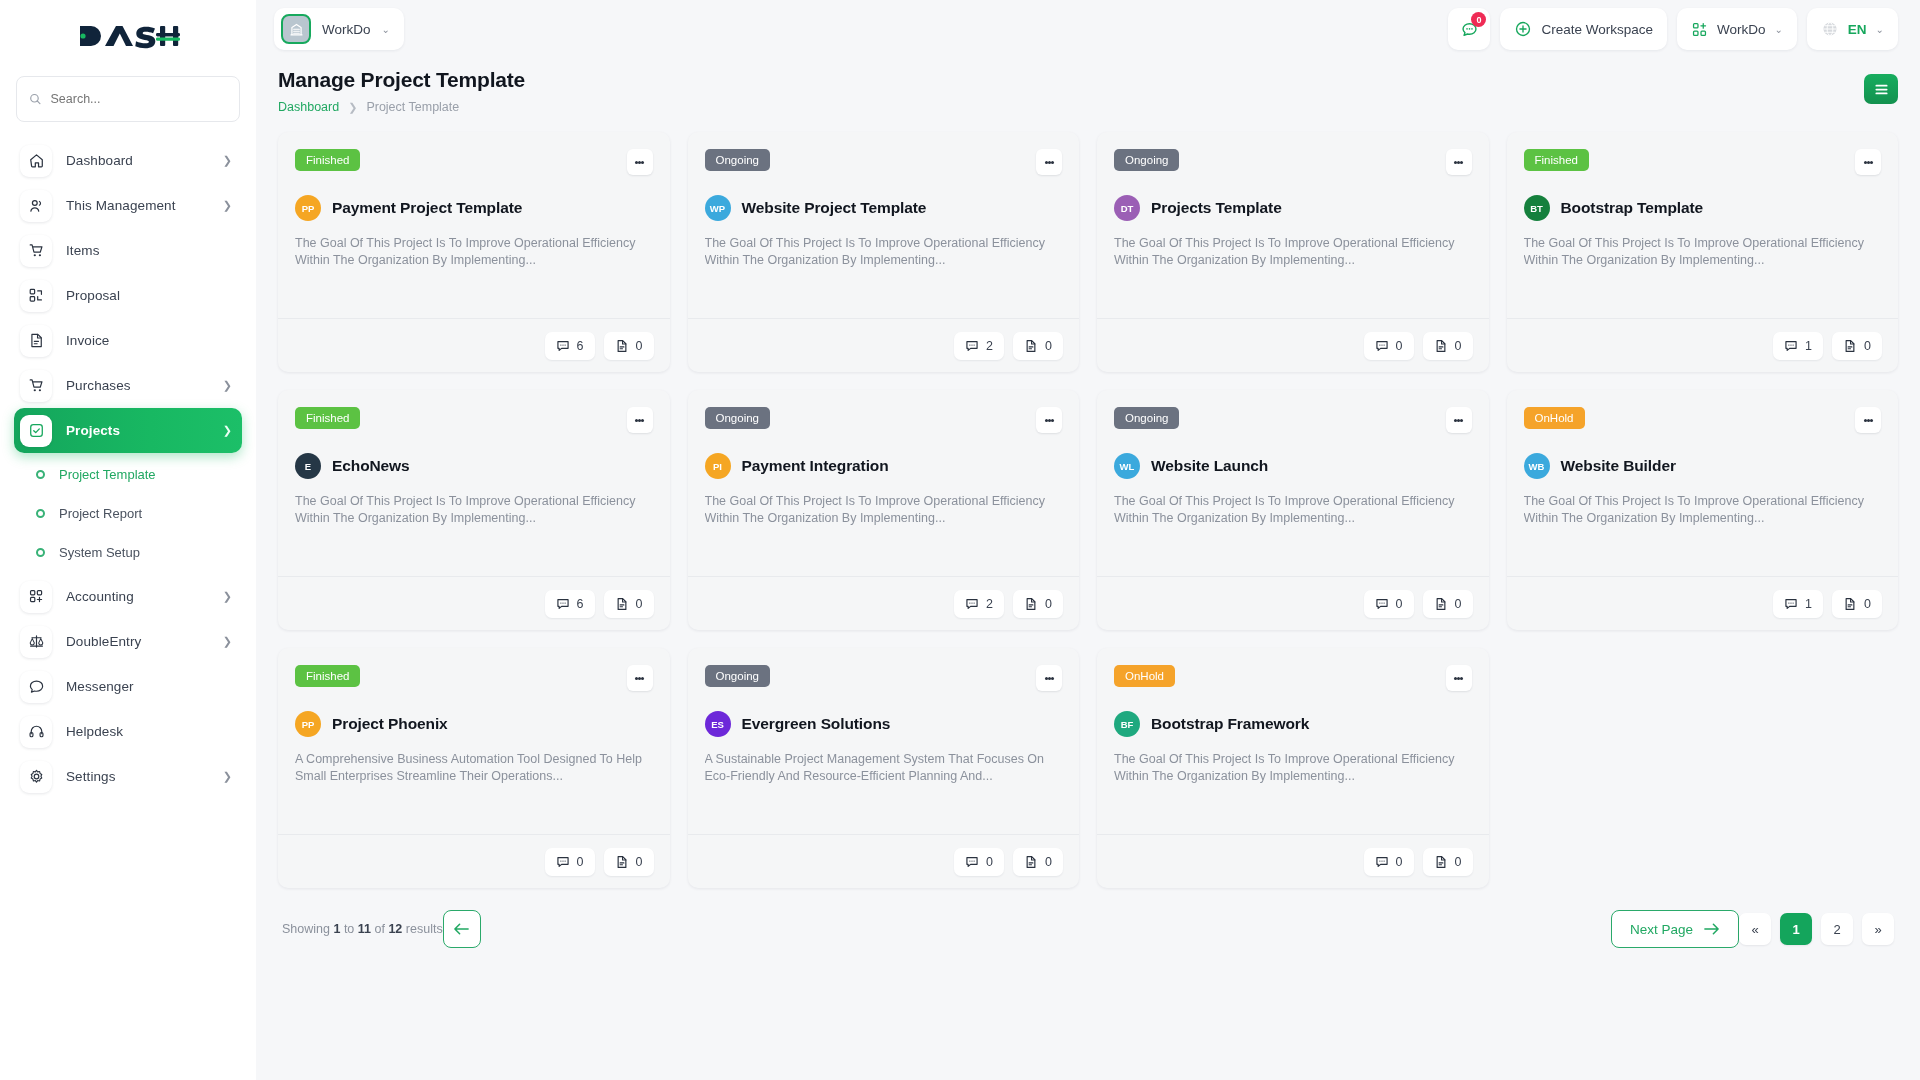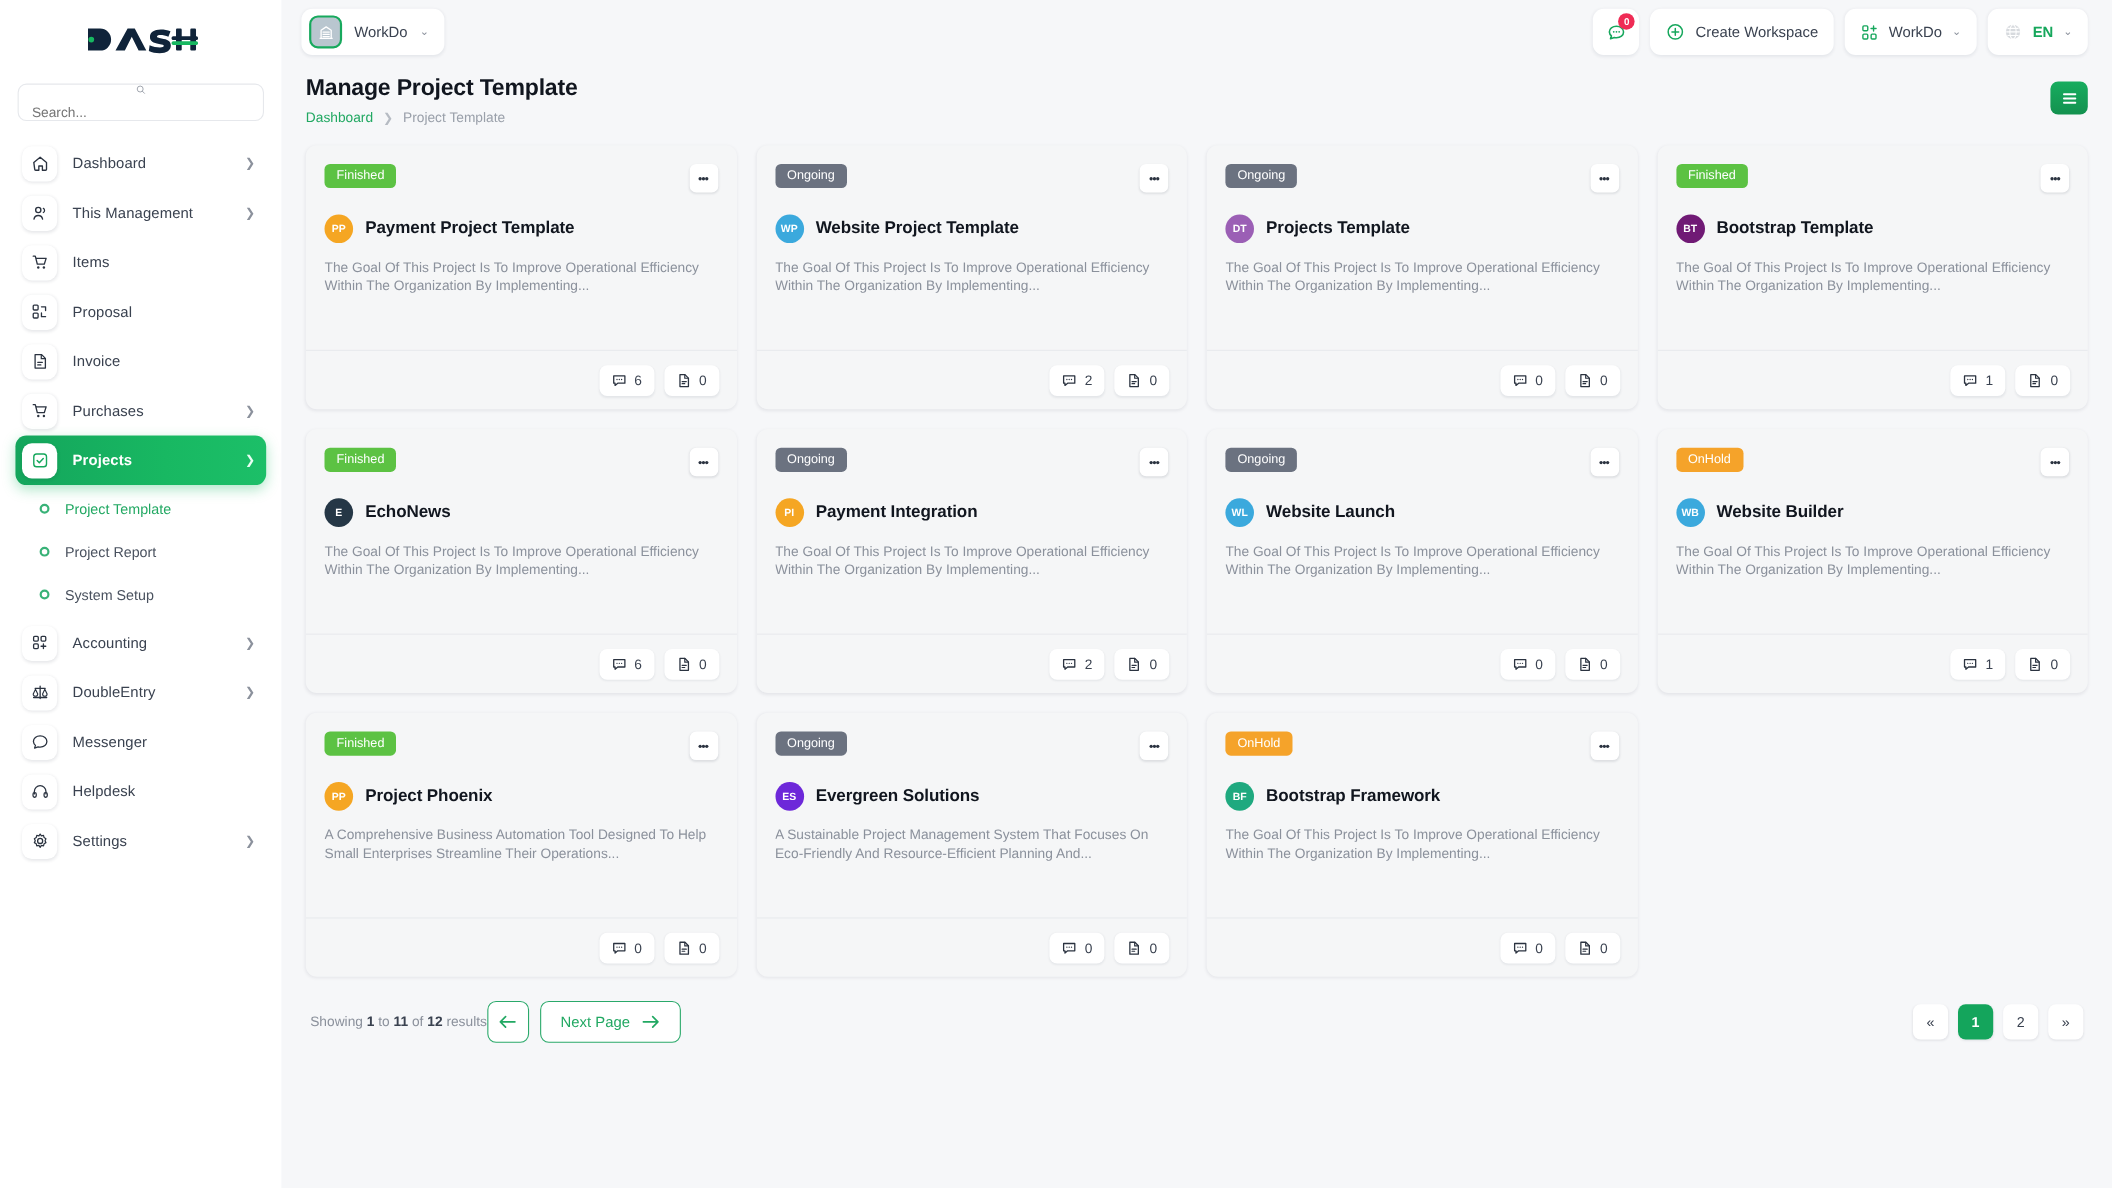--- a/index.html
+++ b/index.html
@@ -16,27 +16,26 @@
     width: 256px; height: 1080px;
     background: #ffffff;
     display: flex; flex-direction: column;
     padding: 0 0 10px 0;
     flex-shrink: 0;
     overflow: hidden;
   }
   .logo-wrap { height: 72px; display: flex; align-items: center; justify-content: center; }
   .search-box {
     margin: 4px 16px 16px 16px;
-    height: 34px;
+    height: 46px;
     border: 1px solid #e6e8ec;
     border-radius: 8px;
     display: flex; align-items: center;
     gap: 9px; padding: 0 12px;
     background: #fff;
-    flex-direction: column;
   }
   .search-box input {
     border: none; outline: none;
     font-size: 12.5px; color: #9aa0aa;
     font-family: "Liberation Sans", sans-serif;
     background: transparent; width: 100%;
   }
   .nav { flex: 1; overflow: hidden; padding: 0 14px; }
   .nav-item {
     display: flex; align-items: center;
@@ -202,21 +201,21 @@
     cursor: pointer;
   }
 
   
   .pager {
     display: flex; align-items: center;
     margin-top: 22px; padding: 0 4px 16px 4px;
   }
   .showing { font-size: 12.5px; color: #8b919c; }
   .showing b { color: #3a4250; font-weight: 700; }
-  .pager-mid { flex: 1; display: flex; justify-content: flex-start; gap: 10px; }
+  .pager-mid { flex: 1; display: flex; justify-content: space-between; gap: 10px; }
   .pg-btn {
     border: 1px solid #2aa96a; color: #21a862;
     border-radius: 8px; background: #fff;
     height: 38px; display: flex; align-items: center; justify-content: center;
     cursor: pointer; font-size: 13.5px;
   }
   .pg-btn.icon-only { width: 38px; }
   .pg-btn.next { padding: 0 18px; gap: 10px; }
   .pager-right { display: flex; gap: 9px; }
   .pg-num {
@@ -593,21 +592,21 @@
             <div class="card-body">
               <div class="card-top">
                 <span class="badge" style="background:#5cc243">Finished</span>
                 <span class="kebab">
                   <span></span>
                   <span></span>
                   <span></span>
                 </span>
               </div>
               <div class="card-title-row">
-                <span class="avatar" style="background:#701a75">BT</span>
+                <span class="avatar" style="background:#15803d">BT</span>
                 <span class="card-title">Bootstrap Template</span>
               </div>
               <div class="card-desc">The Goal Of This Project Is To Improve Operational Efficiency Within The Organization By Implementing...</div>
             </div>
             <div class="card-foot">
               <span class="stat">
                 <svg width="14" height="14" viewBox="0 0 16 16">
                   <path d="M2.2 3.1h11.6v7.6H6.4L3.6 13v-2.3H2.2Z" fill="none" stroke="#2b3340" stroke-width="1.35" stroke-linejoin="round"></path>
                   <circle cx="5.6" cy="6.9" r=".7" fill="#2b3340"></circle>
                   <circle cx="8" cy="6.9" r=".7" fill="#2b3340"></circle>

